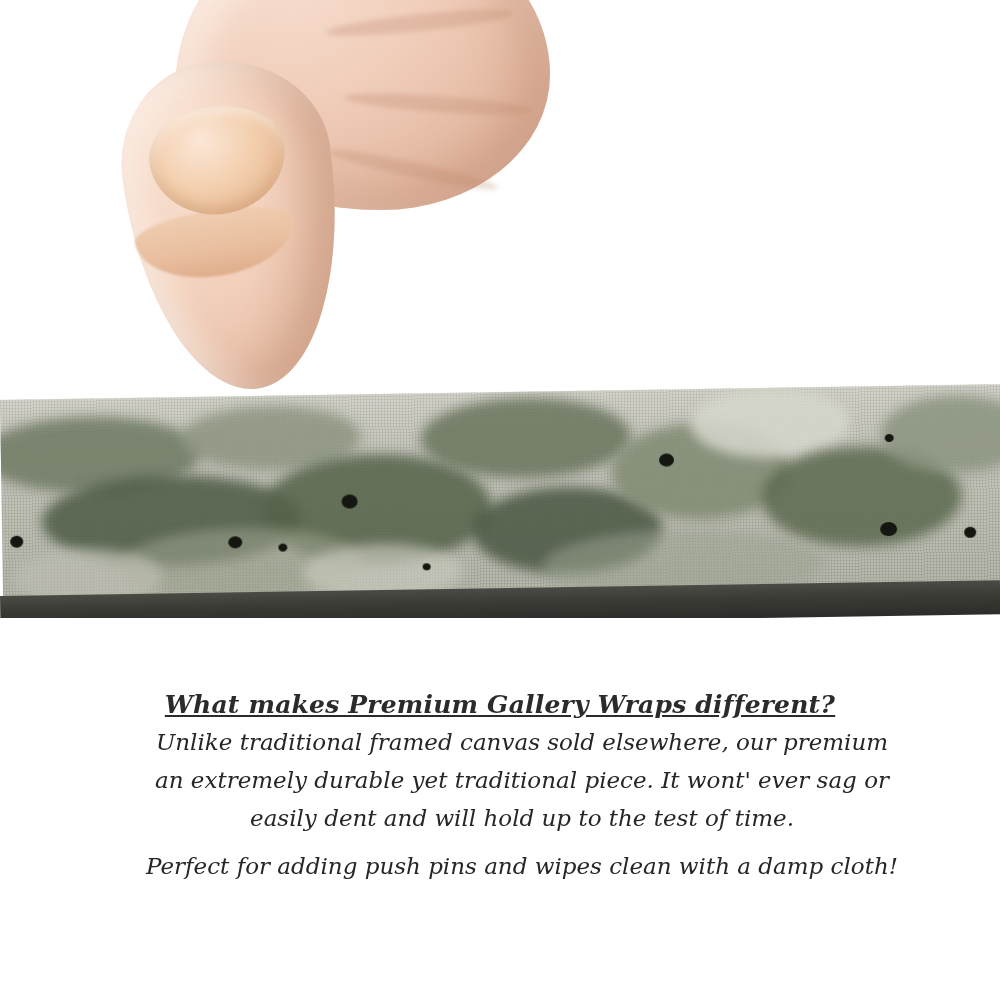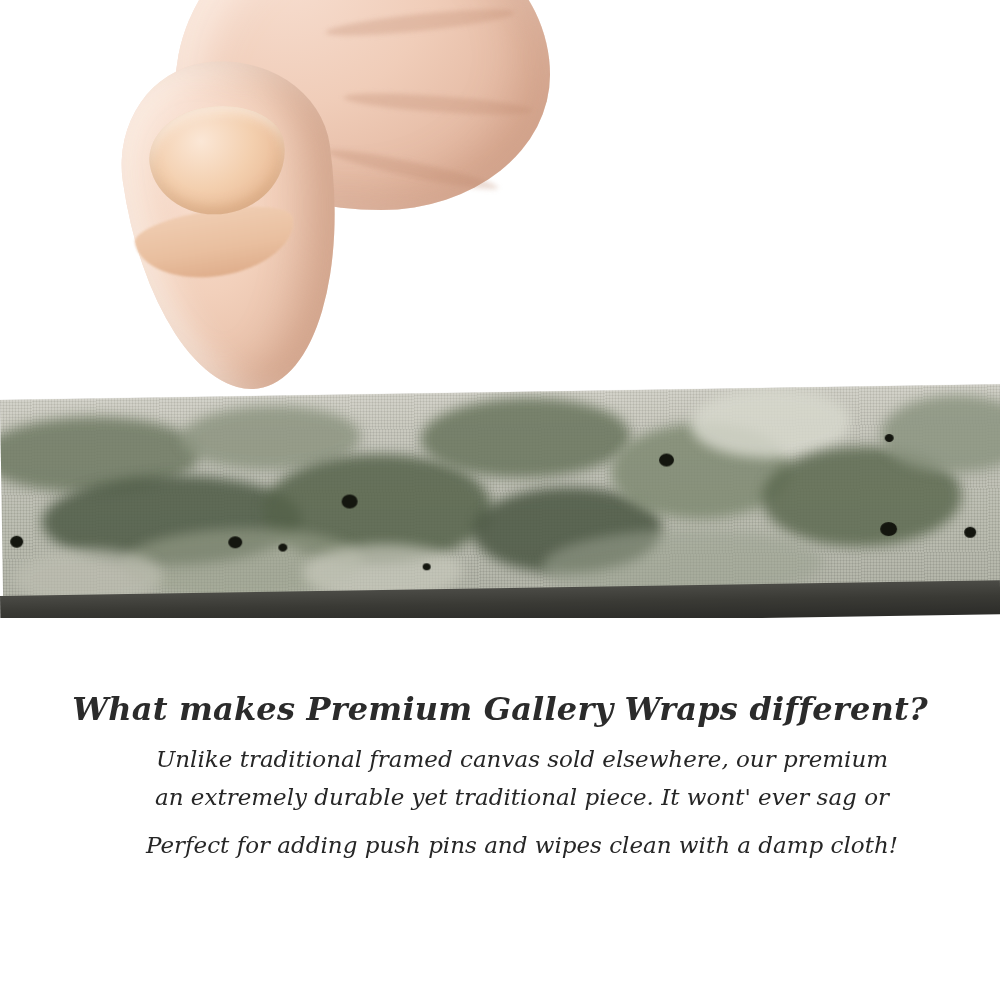--- a/index.html
+++ b/index.html
@@ -167,24 +167,25 @@
     position: absolute;
     left: 0;
     top: 690px;
     width: 1000px;
     text-align: center;
     font-family: "DejaVu Serif", serif;
     font-style: italic;
     color: #2b2b2b;
   }
   .caption-heading {
-    font-size: 32px;
+    font-size: 25px;
     font-weight: 700;
     letter-spacing: 0.2px;
-    margin-bottom: 12px;
+    margin-bottom: 4px;
+    text-decoration: underline;
   }
   .caption-body {
     font-size: 23px;
     line-height: 38px;
     font-weight: 400;
     color: #262626;
     padding-left: 44px;
   }
   .caption-line { display: block; }
   .caption-last {
@@ -243,17 +244,18 @@
 
     <div class="band-shadow"></div>
     <div class="photo-bottom-fade"></div>
   </div>
 
   <div class="caption">
     <div class="caption-heading">What makes Premium Gallery Wraps different?</div>
     <div class="caption-body">
       <span class="caption-line">Unlike traditional framed canvas sold elsewhere, our premium</span>
       <span class="caption-line">an extremely durable yet traditional piece. It wont' ever sag or</span>
+      <span class="caption-line">easily dent and will hold up to the test of time.</span>
       <span class="caption-last">Perfect for adding push pins and wipes clean with a damp cloth!</span>
     </div>
   </div>
 
 </div>
 
 </body></html>

